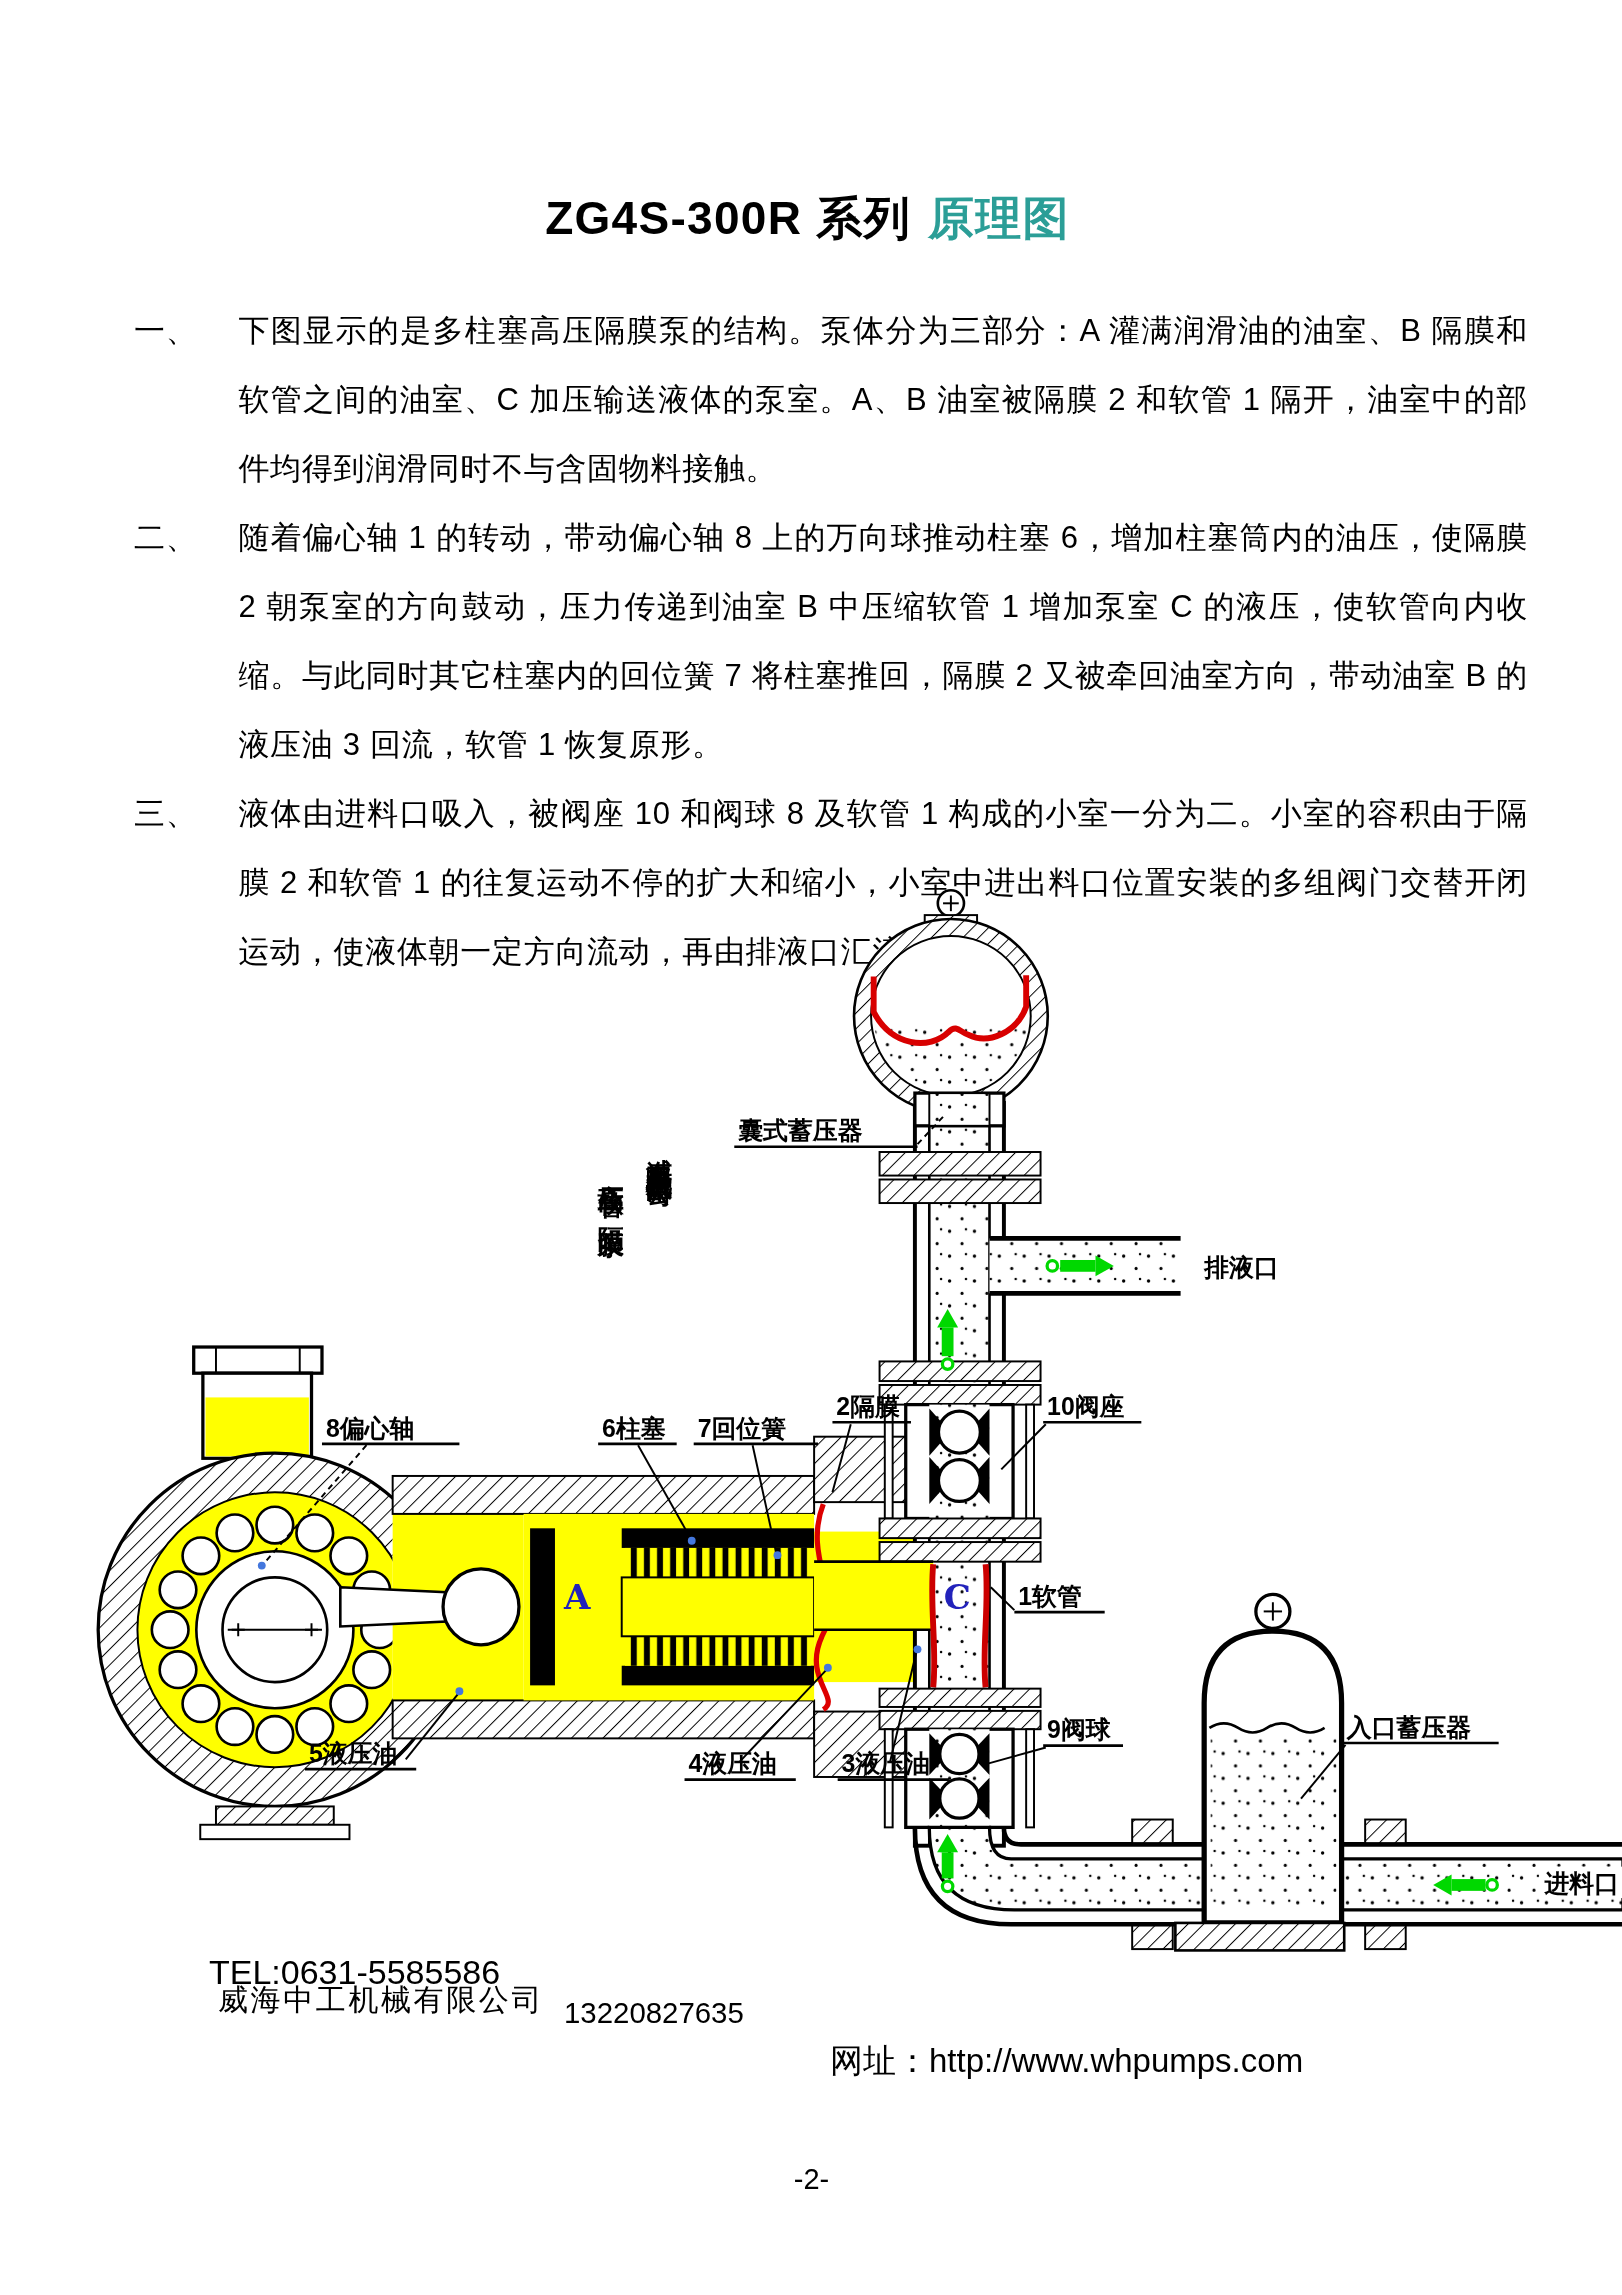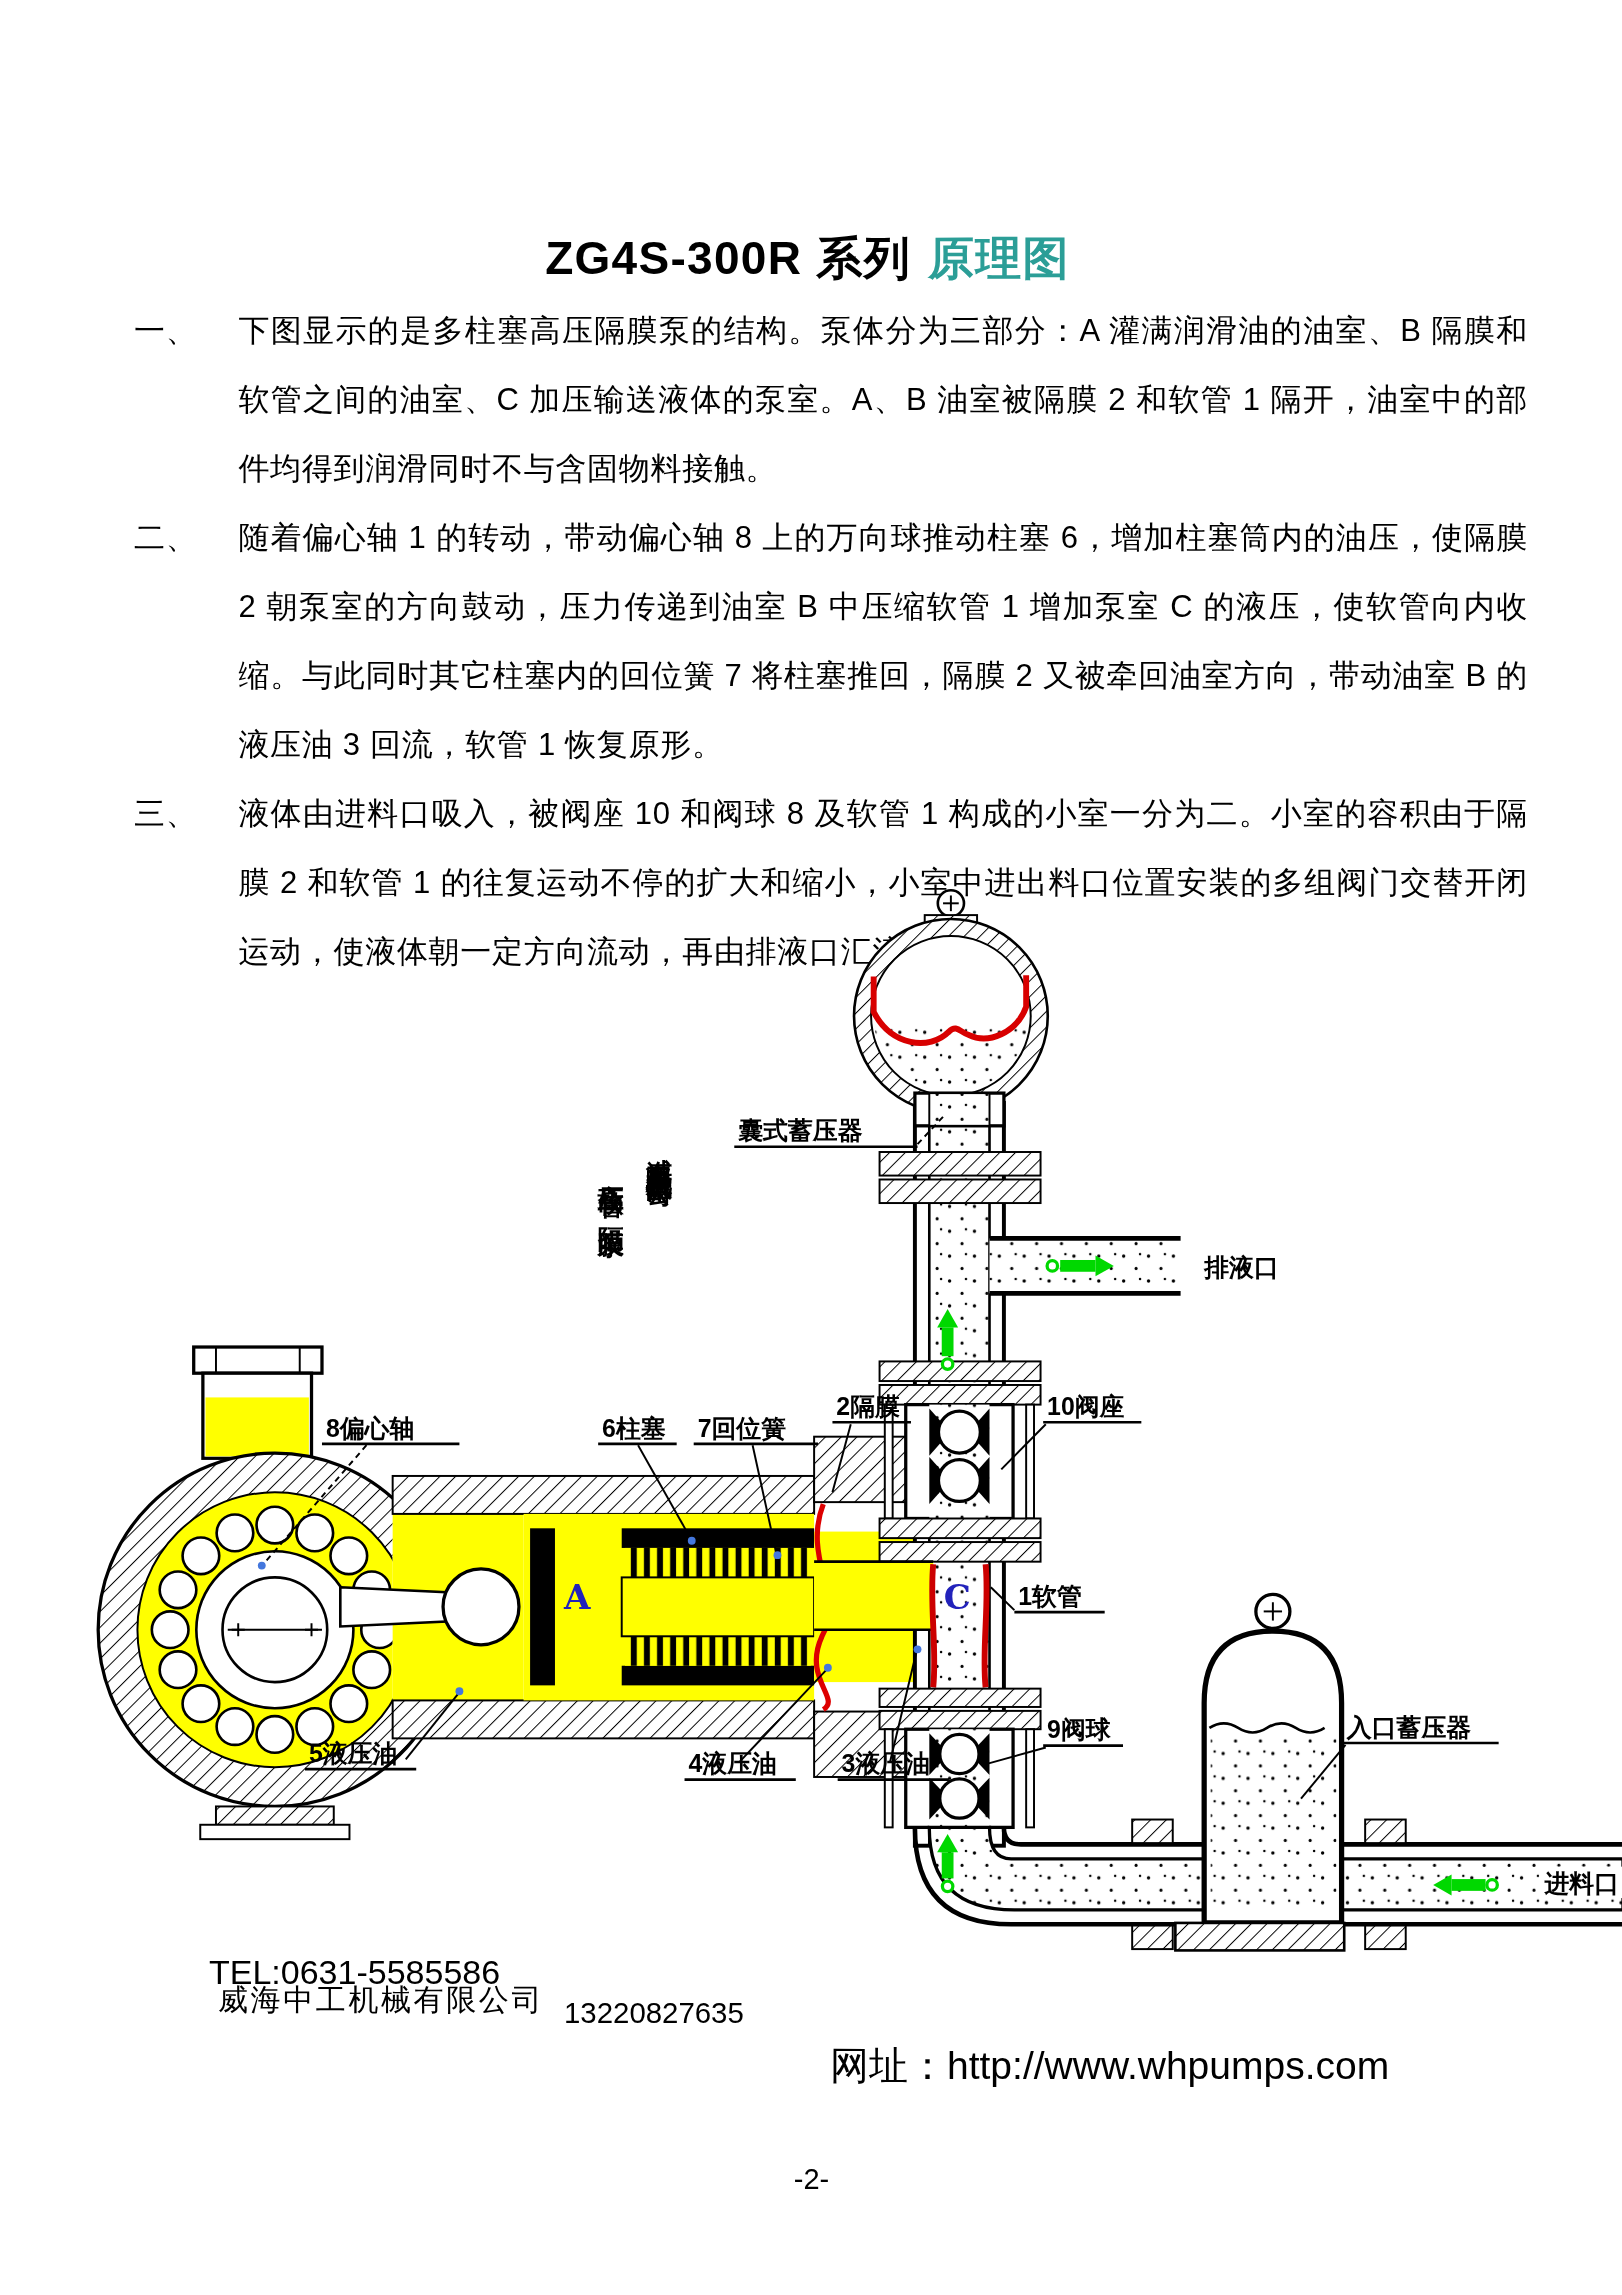--- a/index.html
+++ b/index.html
@@ -1,29 +1,29 @@
 <!DOCTYPE html>
 <html style="font-size:10.5px"><head>
 <meta charset="utf-8">
 <style>
   html,body{margin:0;padding:0;background:#ffffff;}
   body{width:1623px;height:2295px;position:relative;overflow:hidden;
        font-family:"Liberation Sans",sans-serif;color:#000;}
   .title{position:absolute;top:188px;left:0;width:1615px;text-align:center;
-         font-size:46px;font-weight:bold;letter-spacing:1.3px;margin-top:40px;}
+         font-size:46px;font-weight:bold;letter-spacing:1.3px;}
   .title .hl{color:#2b9e97;margin-left:17px;}
   .paras{position:absolute;top:296px;left:134px;width:1394px;}
   .para{display:flex;font-size:31px;line-height:69px;letter-spacing:0.7px;}
   .para .marker{flex:0 0 63px;}
   .para .ptext{flex:1;text-align:justify;margin-left:41px;}
   .diagram{position:absolute;top:877px;left:0;}
   .footer-company{position:absolute;left:218px;top:1980px;font-size:30px;letter-spacing:2.6px;}
   .footer-tel{position:absolute;left:209px;top:1953px;font-size:34px;}
   .footer-tel2{position:absolute;left:564px;top:1996px;font-size:29.4px;}
-  .footer-web{position:absolute;left:830px;top:2039px;font-size:39px;}
+  .footer-web{position:absolute;left:830px;top:2039px;font-size:33px;}
   .pagenum{position:absolute;left:0;top:2163px;width:1623px;text-align:center;font-size:29px;}
   svg text{font-family:"Liberation Sans",sans-serif;}
   .lbl{font-size:38px;font-weight:bold;fill:#000;}
   .brand{font-size:40px;font-weight:bold;fill:#000;writing-mode:vertical-rl;text-orientation:upright;letter-spacing:4px;}
   .chamber{font-size:52px;font-weight:bold;fill:#2222bb;font-family:"DejaVu Serif","Liberation Serif",serif;}
 </style>
 </head>
 <body>
 
 <div class="title">

